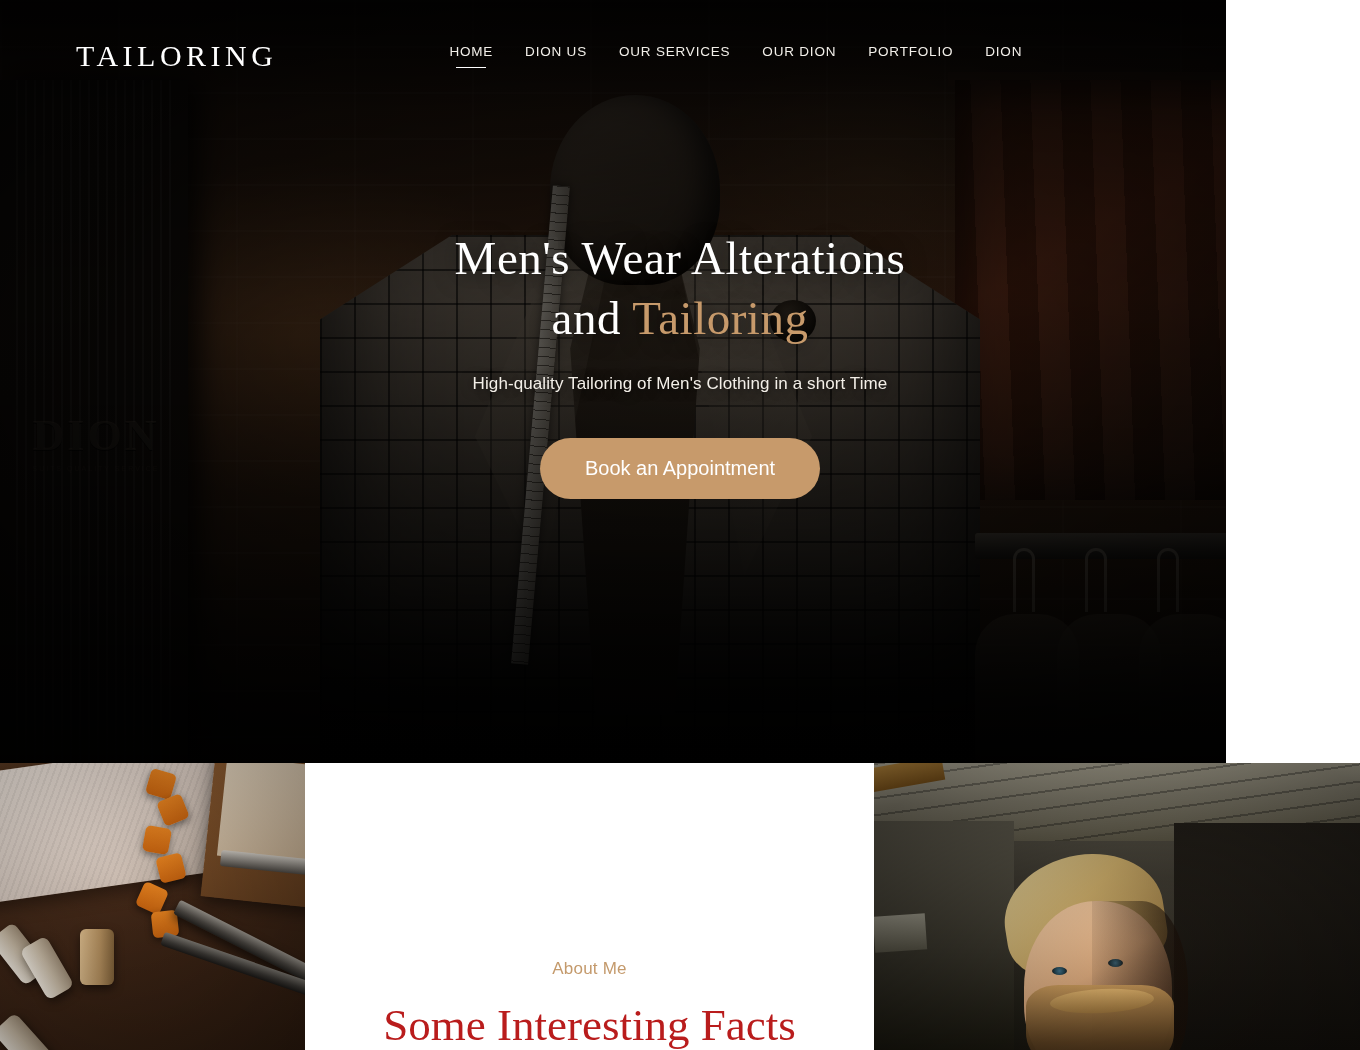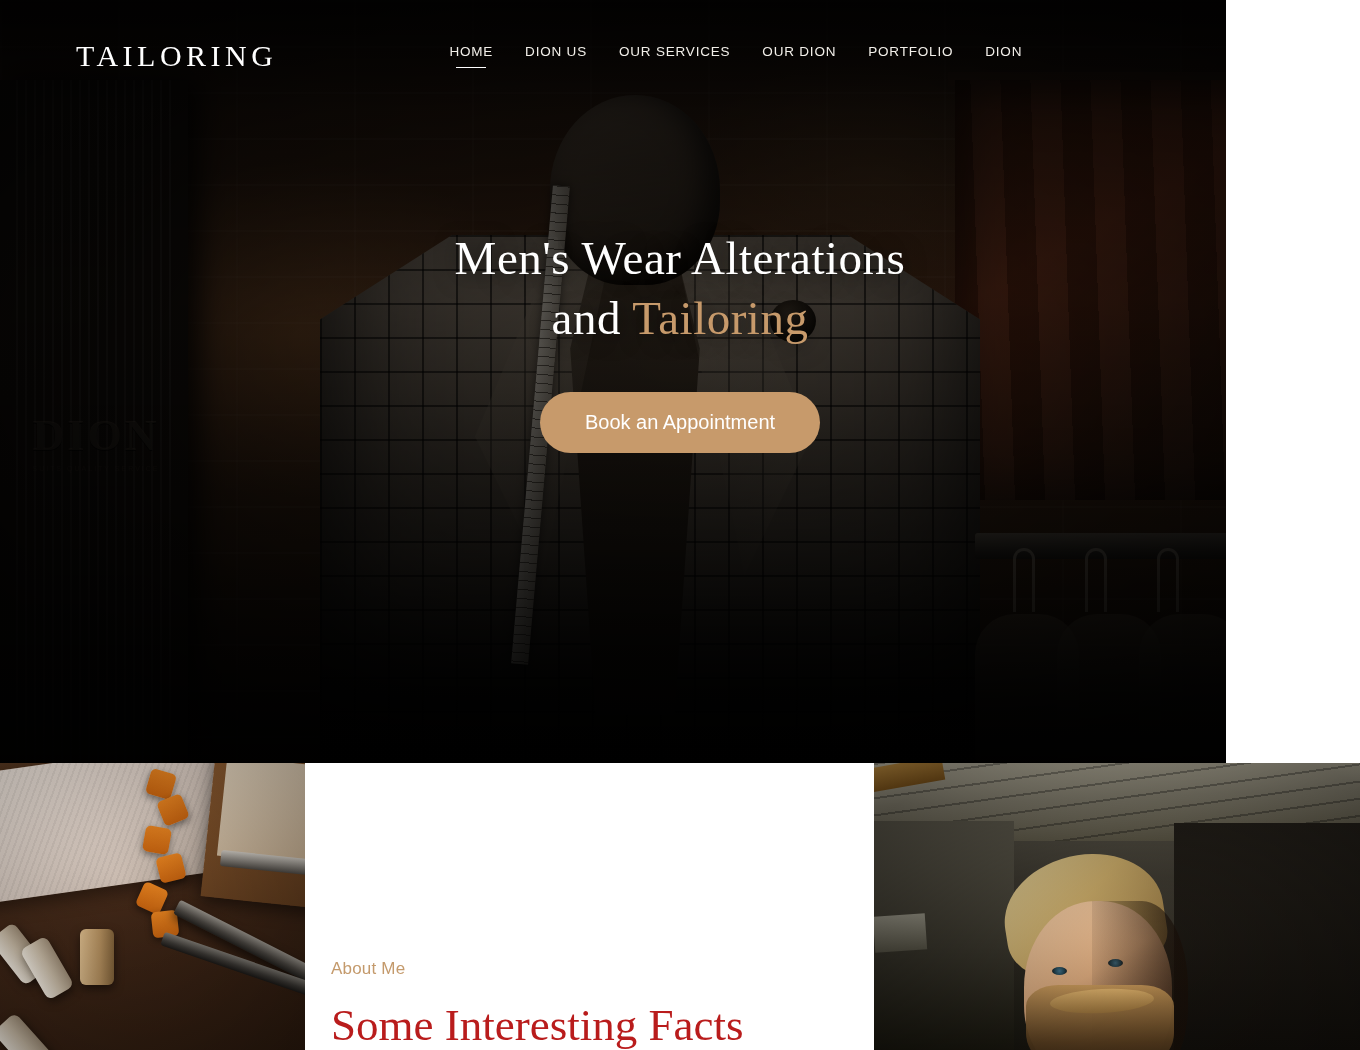--- a/index.html
+++ b/index.html
@@ -301,21 +301,21 @@
     border-radius:3px;
   }
   .pl-veil{
     position:absolute; inset:0;
     background:radial-gradient(ellipse at 40% 40%, rgba(0,0,0,0), rgba(0,0,0,.35) 100%);
   }
 
   
   .about-center{
     flex:1; position:relative; background:#ffffff;
-    display:flex; flex-direction:column; margin-left:26px;
+    display:flex; flex-direction:column; align-items:center;
   }
   .eyebrow{
     margin-top:196px;
     font-size:17px; color:#c49a6c; letter-spacing:.2px;
   }
   .about-title{
     margin-top:20px;
     font-family:"Liberation Serif", serif;
     font-size:45px; font-weight:400; color:#b91c1c;
     white-space:nowrap;
@@ -444,20 +444,21 @@
       <a class="nav-link" href="#">DION</a>
     </div>
 
   </nav>
 
   <div class="hero-copy">
     <h1 class="hero-title">
       <span>Men's Wear Alterations</span><br>
       <span>and </span><span class="accent">Tailoring</span>
     </h1>
+    <p class="hero-sub">High-quality Tailoring of Men's Clothing in a short Time</p>
     <button class="hero-cta">Book an Appointment</button>
   </div>
 </section>
 
 <section class="about">
 
   <div class="photo-left">
     <div class="pl-fabric"></div>
     <div class="pl-clip">
       <div class="pl-clip-paper"></div>

